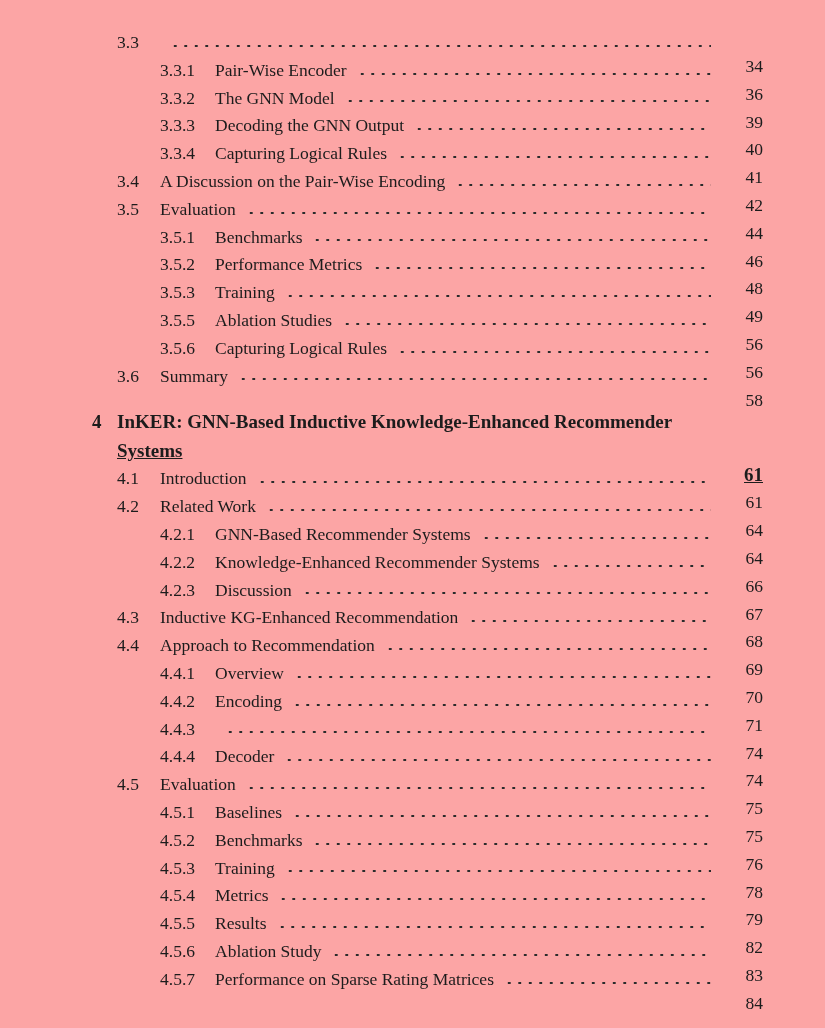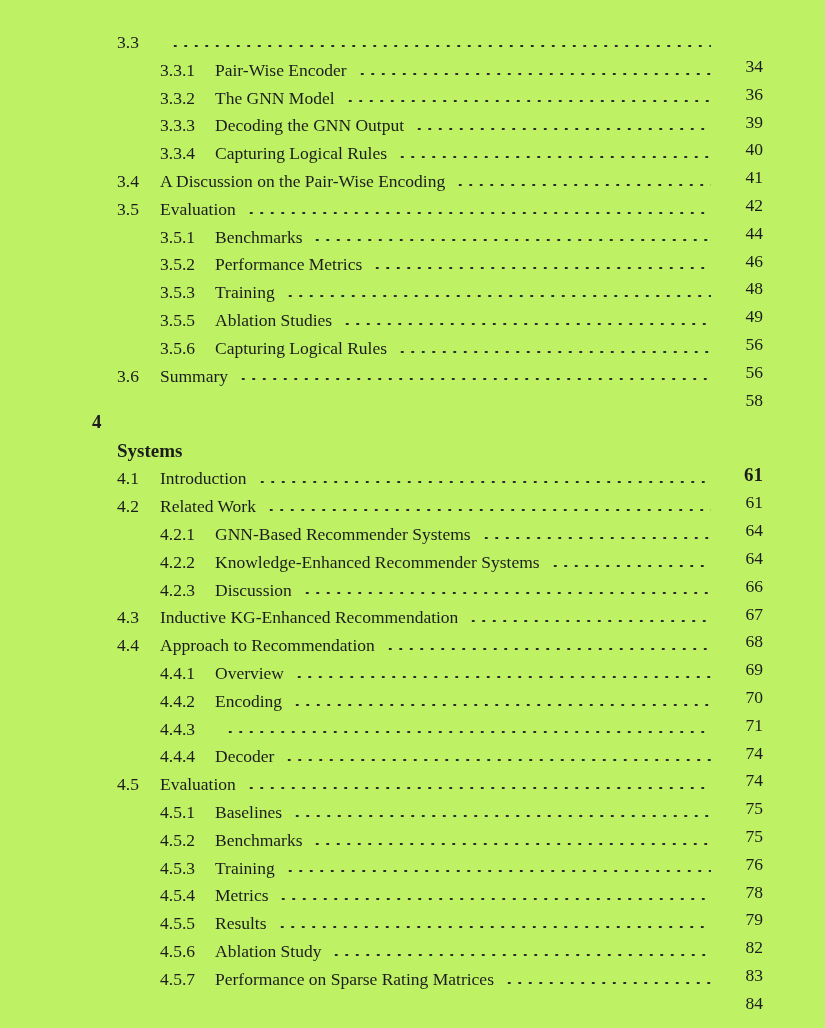--- a/index.html
+++ b/index.html
@@ -2,21 +2,21 @@
 <html><head>
 <meta charset="utf-8">
 <style>
   * { margin: 0; padding: 0; box-sizing: border-box; }
   html, body { background: #ffffff; }
 
   .page {
     position: relative;
     width: 825px;
     height: 1028px;
-    background: #bef264;
+    background: #fca5a5;
     color: #1c1c1c;
     font-family: "Liberation Serif", "DejaVu Serif", serif;
     overflow: hidden;
   }
 
   .toc {
     position: absolute;
     left: 92px;
     top: 29px;
     width: 671px;
@@ -58,21 +58,21 @@
   .chapter {
     margin-top: 17px;
     font-weight: bold;
   }
   .chapter .row {
     height: 29px;
     line-height: 29px;
     font-size: 19px;
   }
   .chapter .num { width: 25px; flex: none; }
-  .chap-line2 { padding-left: 25px; }
+  .chap-line2 { padding-left: 25px; text-decoration: underline; }
   .chap-line2 .spacer { flex: 1; }
 </style>
 </head>
 <body>
 
 <div class="page">
   <div class="toc" id="toc">
   <div class="row section">
     <span class="num">3.3</span>
     <span class="leader"></span>
@@ -160,20 +160,21 @@
   <div class="row section">
     <span class="num">3.6</span>
     <span class="title">Summary</span>
     <span class="leader"></span>
     <span class="pg">58</span>
   </div>
 
   <div class="chapter">
     <div class="row chap-line1">
       <span class="num">4</span>
+      <span class="title">InKER: GNN-Based Inductive Knowledge-Enhanced Recommender</span>
     </div>
     <div class="row chap-line2">
       <span class="title">Systems</span>
       <span class="spacer"></span>
       <span class="pg">61</span>
     </div>
   </div>
 
   <div class="row section">
     <span class="num">4.1</span>

